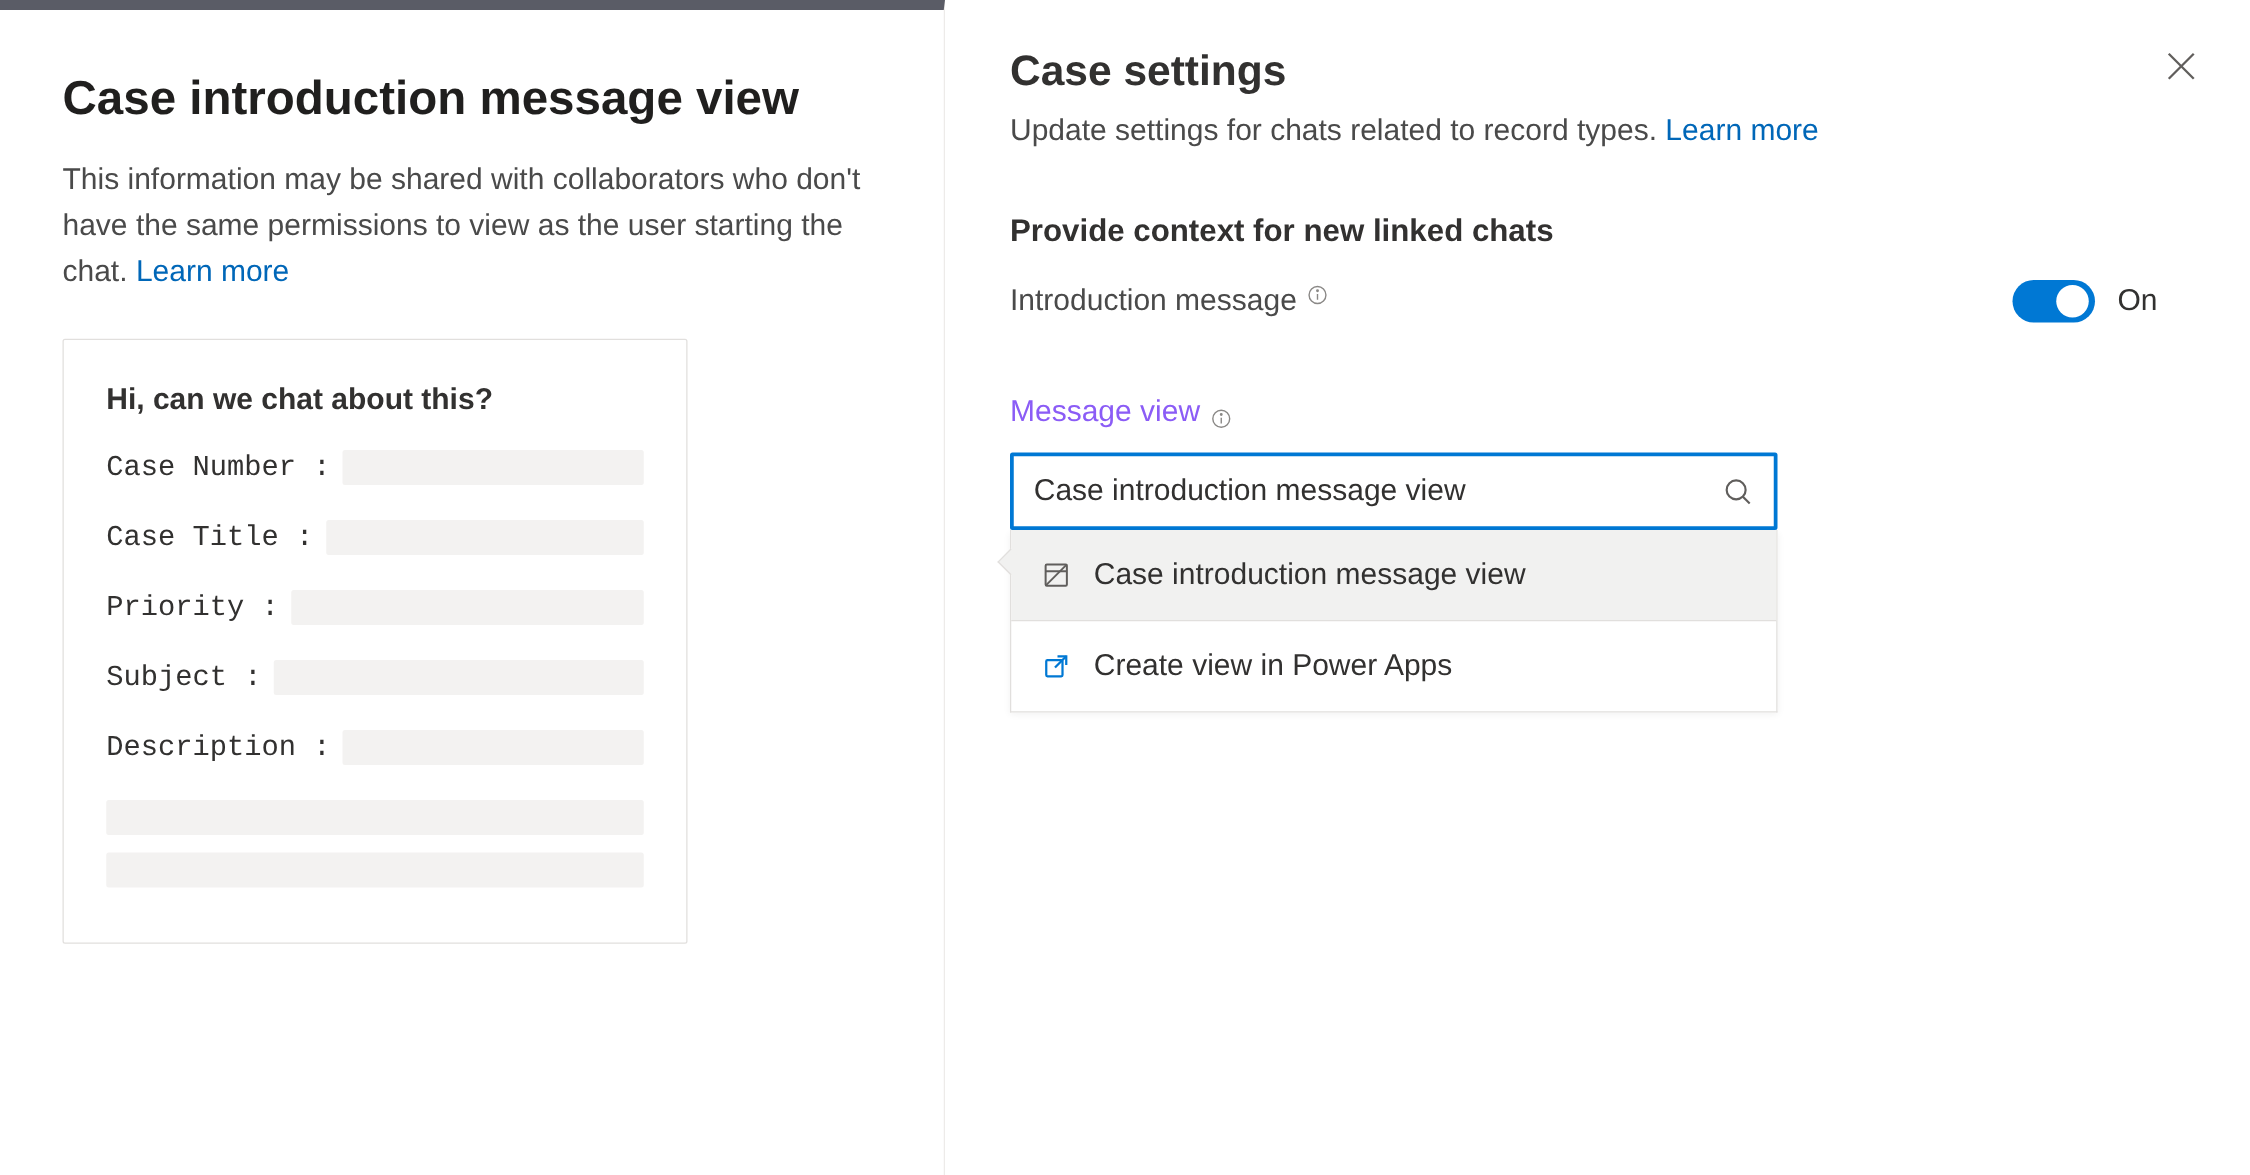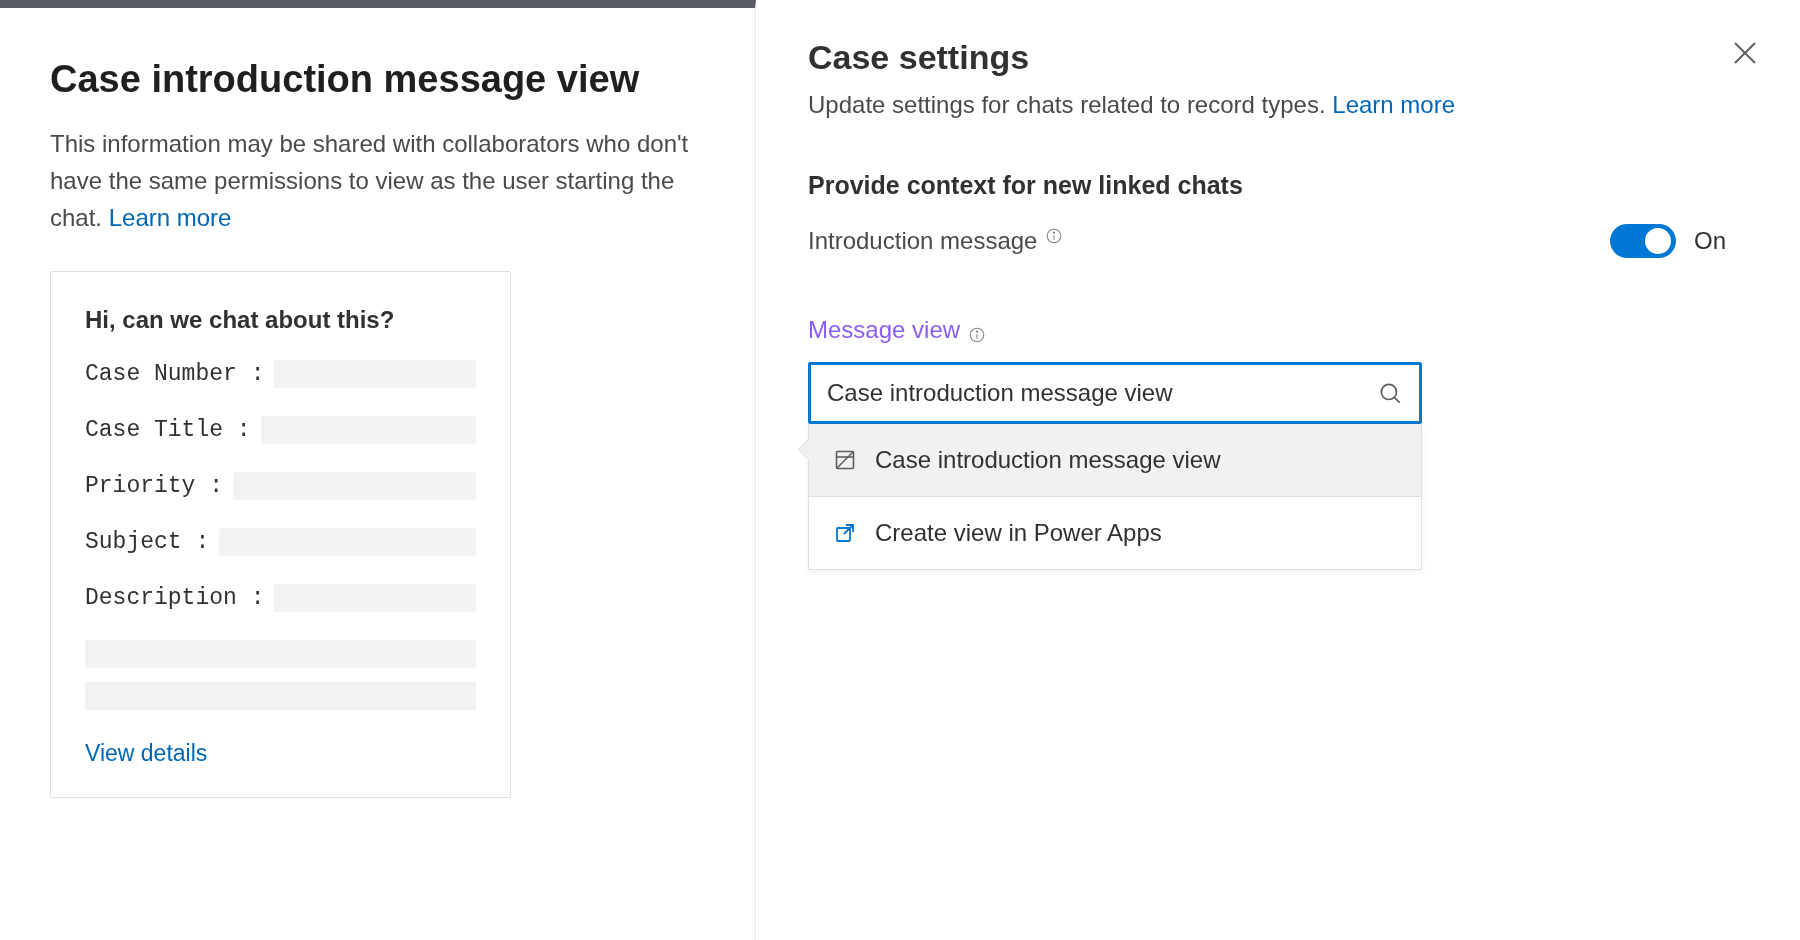--- a/index.html
+++ b/index.html
@@ -37,21 +37,21 @@
       color: #4a4a4a;
       margin-bottom: 34px;
       max-width: 640px;
     }
     .link { color: #0067b8; text-decoration: none; cursor: pointer; }
 
     .card {
       border: 1px solid #e1dfdd;
       border-radius: 2px;
       padding: 34px 34px 30px 34px;
-      width: 461px;
+      width: 500px;
     }
     .card-greeting {
       font-size: 24px;
       font-weight: 600;
       margin-bottom: 26px;
     }
     .field-row {
       display: flex;
       align-items: center;
       gap: 10px;
@@ -249,23 +249,20 @@
       </div>
       <div class="desc-block">
         <div class="field-row">
           <span class="field-label">Description :</span>
           <span class="field-placeholder"></span>
         </div>
         <div class="field-placeholder full"></div>
         <div class="field-placeholder full"></div>
       </div>
 
-      <div class="view-details">
-        <a class="link">View details</a>
-      </div>
     </div>
   </div>
 
   <div class="right-panel">
 
     <div class="close-btn">
       <span>
         <svg viewBox="0 0 24 24" fill="none" stroke="currentColor" stroke-width="1.5">
           <line x1="4" y1="4" x2="20" y2="20"></line>
             <line x1="20" y1="4" x2="4" y2="20"></line>

